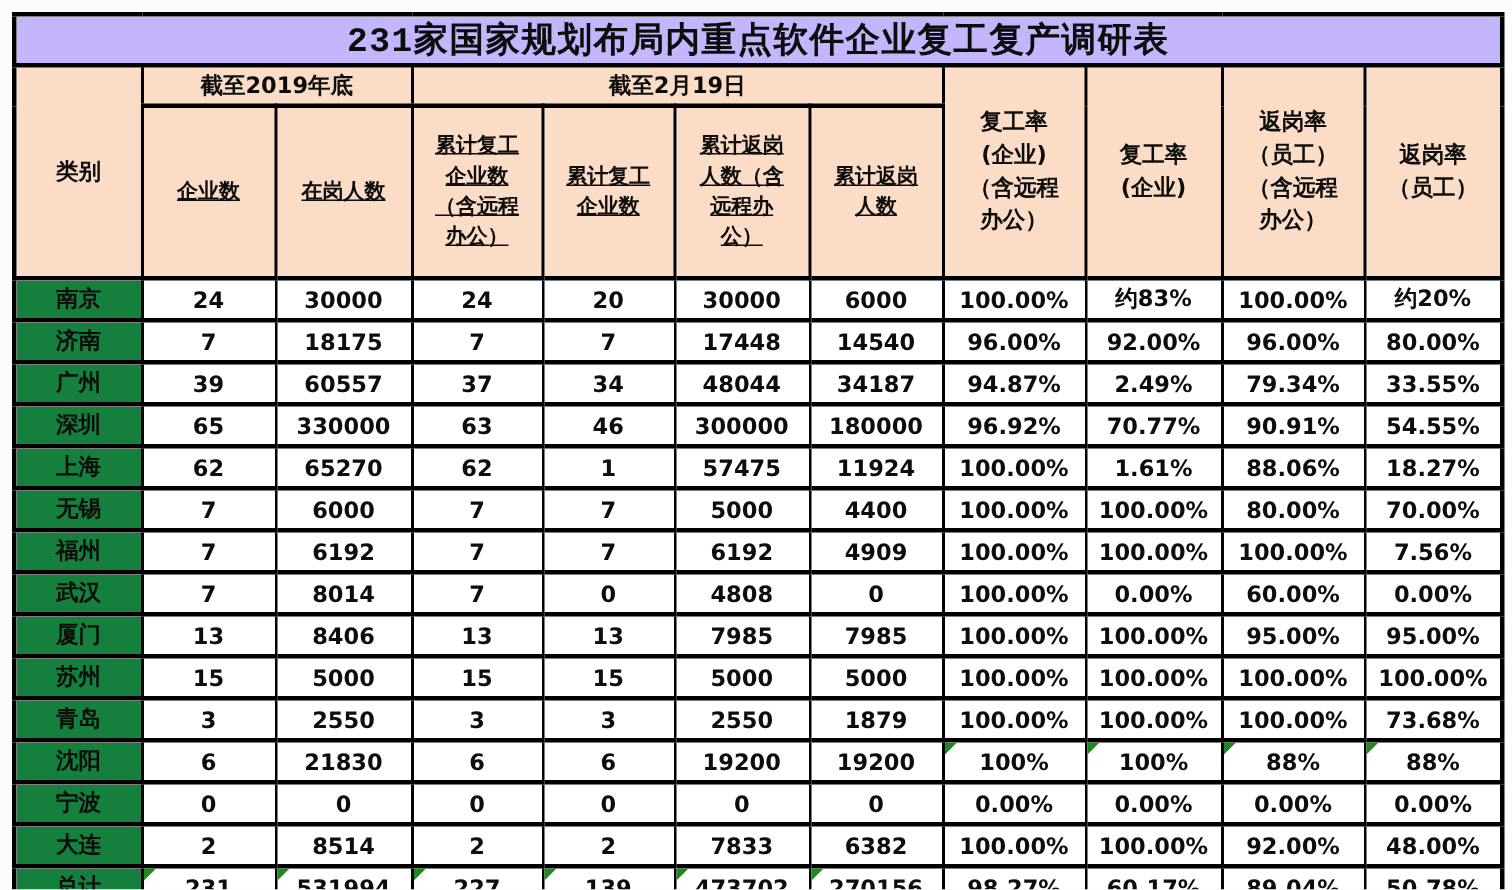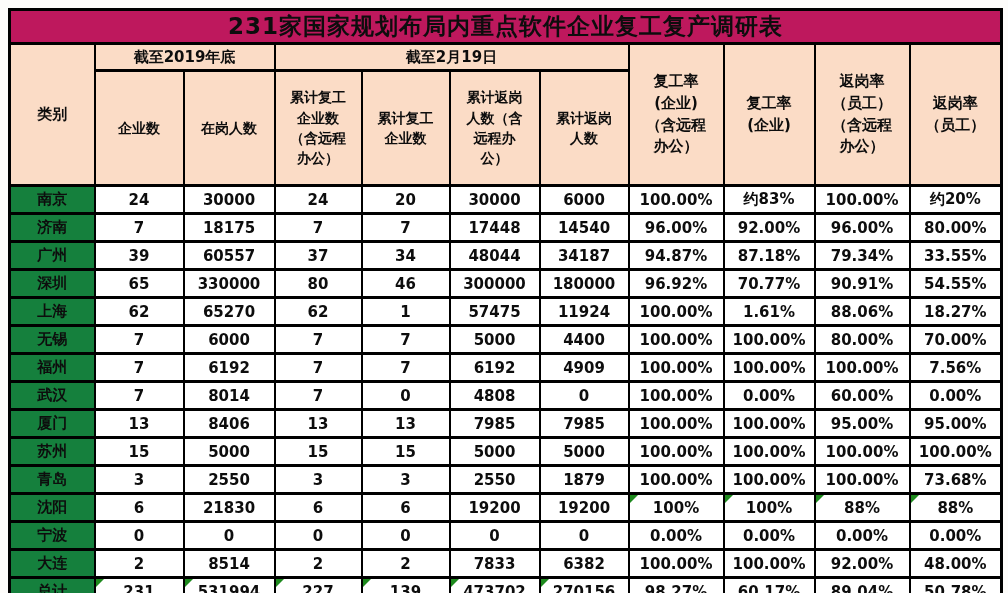--- a/index.html
+++ b/index.html
@@ -35,36 +35,38 @@
     font-weight:700;
     text-align:center;
     vertical-align:middle;
     padding:0 2px;
     overflow:hidden;
   }
   th.title-cell{
     height:28px;
     font-size:23px;
     letter-spacing:1px;
-    background:#be185d;
+    background:#c4b5fd;
     border-bottom:3px solid #000;
+    font-family:Liberation Mono, monospace;
   }
   thead th{
     background:#fbdcc6;
   }
   tr.group-row th{
     height:24px;
     font-size:15px;
     margin-left:44px;
   }
   tr.sub-row th{
     height:112px;
     font-size:14px;
     line-height:1.45;
     white-space:pre-line;
+    text-decoration:underline;
   }
   th.wrap{
     white-space:pre-line;
     font-size:14px;
     line-height:1.45;
   }
   td.cat{
     background:#15803d;
     font-size:15px;
     height:25px;
@@ -171,30 +173,30 @@
 
   <tr>
     <td class="cat">广州</td>
   <td class="val"><span>39</span></td>
           <td class="val"><span>60557</span></td>
           <td class="val"><span>37</span></td>
           <td class="val"><span>34</span></td>
           <td class="val"><span>48044</span></td>
           <td class="val"><span>34187</span></td>
           <td class="val"><span>94.87%</span></td>
-          <td class="val"><span>87.18%</span></td>
+          <td class="val"><span>2.49%</span></td>
           <td class="val"><span>79.34%</span></td>
           <td class="val"><span>33.55%</span></td>
         </tr>
 
   <tr>
     <td class="cat">深圳</td>
   <td class="val"><span>65</span></td>
           <td class="val"><span>330000</span></td>
-          <td class="val"><span>80</span></td>
+          <td class="val"><span>63</span></td>
           <td class="val"><span>46</span></td>
           <td class="val"><span>300000</span></td>
           <td class="val"><span>180000</span></td>
           <td class="val"><span>96.92%</span></td>
           <td class="val"><span>70.77%</span></td>
           <td class="val"><span>90.91%</span></td>
           <td class="val"><span>54.55%</span></td>
         </tr>
 
   <tr>

